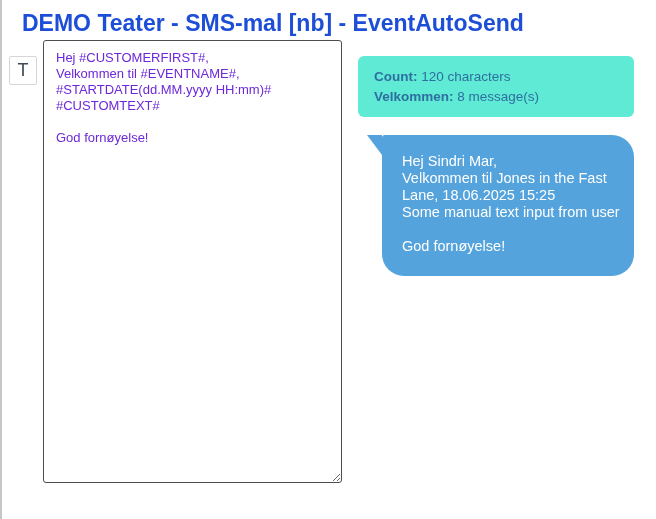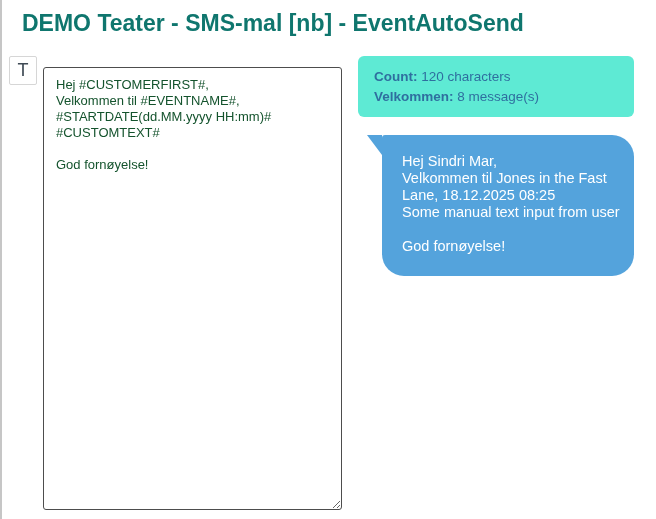--- a/index.html
+++ b/index.html
@@ -15,21 +15,21 @@
     inset: 0;
     border-left: 2px solid #c6c6c6;
     background: #ffffff;
   }
   .page-title {
     position: absolute;
     left: 20px;
     top: 10px;
     font-size: 23px;
     font-weight: bold;
-    color: #0f766e;
+    color: #1d4ed8;
     white-space: nowrap;
   }
   .format-button {
     position: absolute;
     left: 7px;
     top: 56px;
     width: 28px;
     height: 29px;
     background: #ffffff;
     border: 1px solid #d6d6d6;
@@ -37,30 +37,30 @@
     color: #3f4a55;
     font-size: 18px;
     line-height: 27px;
     text-align: center;
     cursor: pointer;
     font-family: "Liberation Sans", sans-serif;
   }
   .template-textarea {
     position: absolute;
     left: 41px;
-    top: 67px;
+    top: 40px;
     width: 299px;
     height: 443px;
     border: 1px solid #4d4d4d;
     border-radius: 3px;
     padding: 9px 12px;
     font-family: "Liberation Sans", sans-serif;
     font-size: 13px;
     line-height: 16px;
-    color: #14532d;
+    color: #6d28d9;
     background: #ffffff;
     resize: both;
     outline: none;
   }
   .stats-box {
     position: absolute;
     left: 356px;
     top: 56px;
     width: 276px;
     background: #5eead4;
@@ -117,18 +117,18 @@
       <span class="lbl">Count:</span>
       <span>120 characters</span>
     </div>
     <div class="stats-row">
       <span class="lbl">Velkommen:</span>
       <span>8 message(s)</span>
     </div>
   </div>
 
   <div class="sms-bubble">Hej Sindri Mar,
-Velkommen til Jones in the Fast Lane, 18.12.2025 08:25
+Velkommen til Jones in the Fast Lane, 18.06.2025 15:25
 Some manual text input from user
 
 God fornøyelse!</div>
 
 </div>
 
 </body></html>

